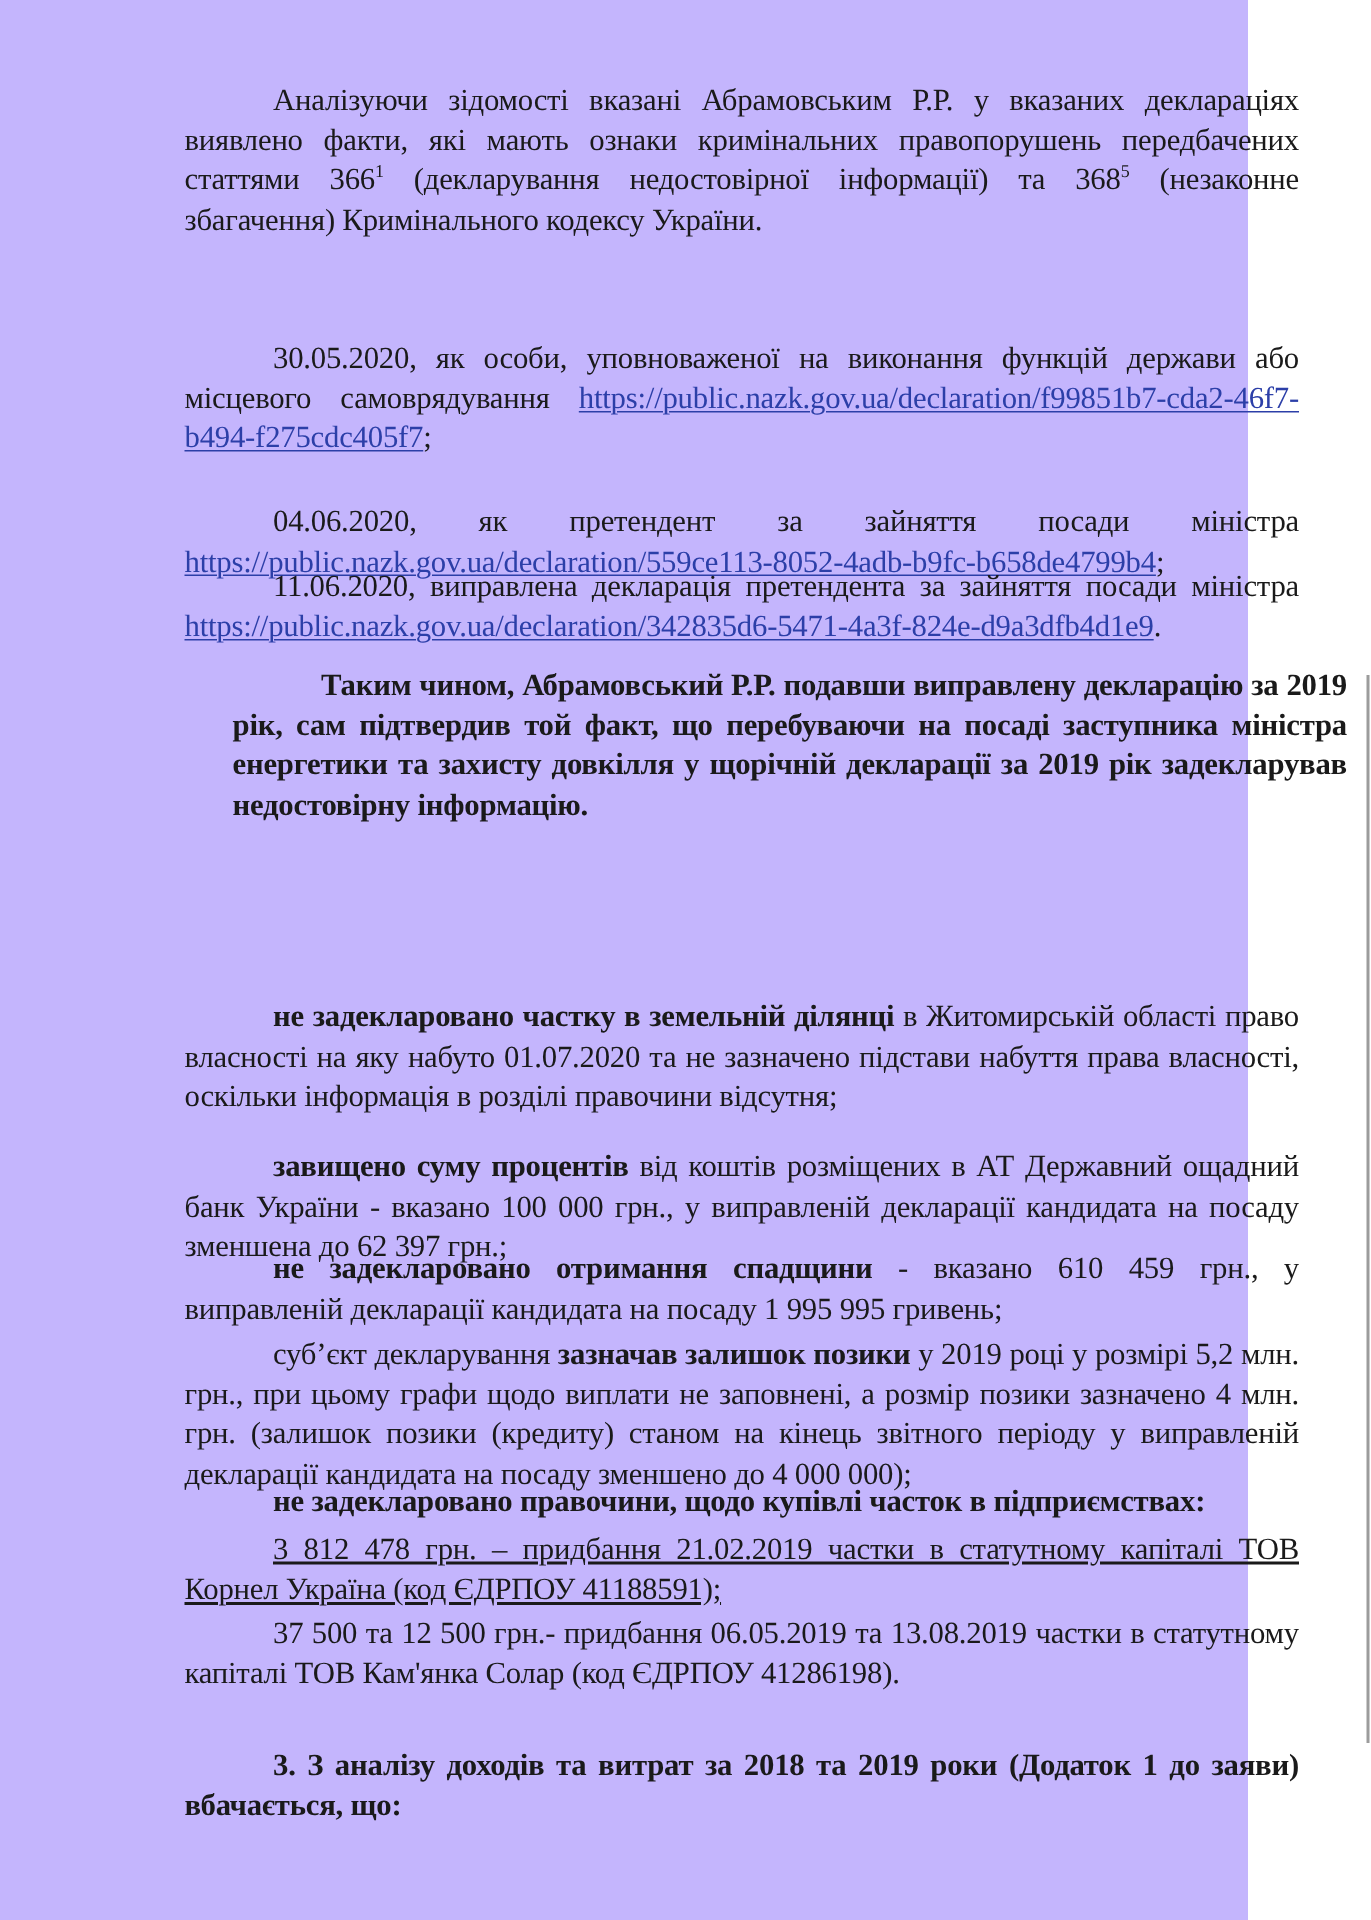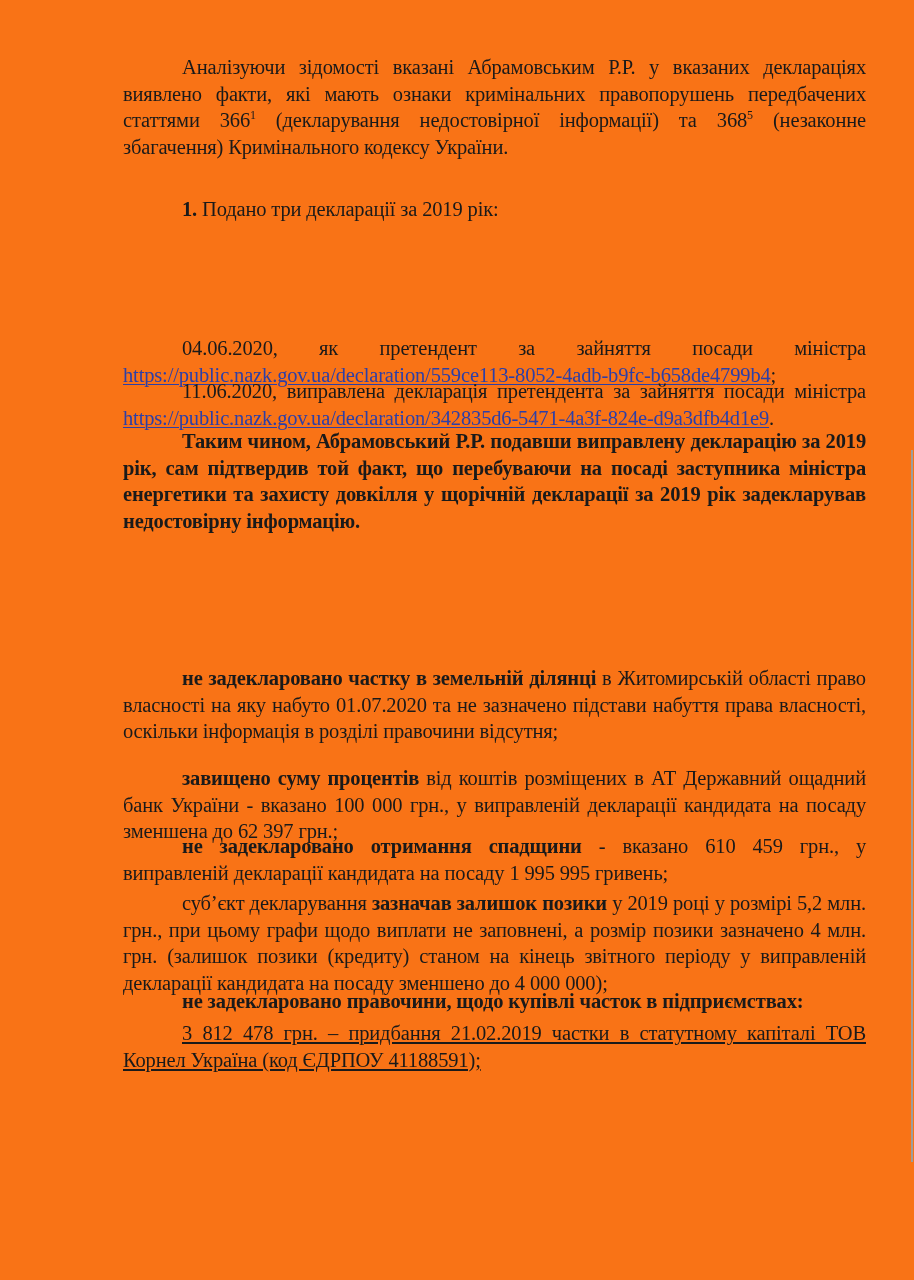--- a/index.html
+++ b/index.html
@@ -11,22 +11,22 @@
     width: 914px;
     height: 1280px;
     position: relative;
     overflow: hidden;
     font-family: "Liberation Serif", "DejaVu Serif", serif;
     color: #1a1a1a;
   }
   .page {
     position: absolute;
     left: 0; top: 0;
-    width: 914px; height: 1280px;
-    background: #f97316;
+    width: 832px; height: 1280px;
+    background: #c4b5fd;
   }
   .right-edge {
     position: absolute;
     left: 911px;
     top: 450px;
     width: 2px;
     height: 712px;
     background: #9c9c9c;
   }
   .para {
@@ -49,41 +49,43 @@
     text-underline-offset: 2px;
     cursor: pointer;
   }
   .para sup { font-size: 12px; line-height: 0; vertical-align: super; }
 
   #p-intro   { top: 54px; }
   #p-s1      { top: 196px; }
   #p-d1      { top: 226px; }
   #p-d2      { top: 307px; margin-top: 28px; }
   #p-d3      { top: 378px; }
-  #p-concl   { top: 428px; }
+  #p-concl   { top: 444px; margin-left: 32px; }
   #p-s2      { top: 584px; }
   #p-i1      { top: 665px; }
   #p-i2      { top: 749px; margin-top: 16px; }
   #p-i3      { top: 833px; }
   #p-i4      { top: 890px; }
   #p-i5      { top: 988px; }
   #p-i6      { top: 1020px; text-decoration: underline; }
   #p-i7      { top: 1076px; }
   #p-s3      { top: 1164px; }
 </style>
 </head>
 <body>
 
 <div class="page">
   <div class="right-edge"></div>
 
   <p class="para" id="p-intro"><span>Аналізуючи зідомості вказані Абрамовським Р.Р. у вказаних деклараціях виявлено факти, які мають ознаки кримінальних правопорушень передбачених статтями 366</span><sup>1</sup><span> (декларування недостовірної інформації) та 368</span><sup>5</sup><span> (незаконне збагачення) Кримінального кодексу України.</span></p>
-  <p class="para" id="p-s1"><span class="b">1.</span><span> Подано три декларації за 2019 рік:</span></p>
+  <p class="para" id="p-d1"><span>30.05.2020, як особи, уповноваженої на виконання функцій держави або місцевого самоврядування </span><a class="lnk">https://public.nazk.gov.ua/declaration/f99851b7-cda2-46f7-b494-f275cdc405f7</a><span>;</span></p>
   <p class="para" id="p-d2"><span>04.06.2020, як претендент за зайняття посади міністра </span><a class="lnk">https://public.nazk.gov.ua/declaration/559ce113-8052-4adb-b9fc-b658de4799b4</a><span>;</span></p>
   <p class="para" id="p-d3"><span>11.06.2020, виправлена декларація претендента за зайняття посади міністра </span><a class="lnk">https://public.nazk.gov.ua/declaration/342835d6-5471-4a3f-824e-d9a3dfb4d1e9</a><span>.</span></p>
   <p class="para" id="p-concl"><span class="b">Таким чином, Абрамовський Р.Р. подавши виправлену декларацію за 2019 рік, сам підтвердив той факт, що перебуваючи на посаді заступника міністра енергетики та захисту довкілля у щорічній декларації за 2019 рік задекларував недостовірну інформацію.</span></p>
   <p class="para" id="p-i1"><span class="b">не задекларовано частку в земельній ділянці</span><span> в Житомирській області право власності на яку набуто 01.07.2020 та не зазначено підстави набуття права власності, оскільки інформація в розділі правочини відсутня;</span></p>
   <p class="para" id="p-i2"><span class="b">завищено суму процентів</span><span> від коштів розміщених в АТ Державний ощадний банк України - вказано 100 000 грн., у виправленій декларації кандидата на посаду зменшена до 62 397 грн.;</span></p>
   <p class="para" id="p-i3"><span class="b">не задекларовано отримання спадщини</span><span> - вказано 610 459 грн., у виправленій декларації кандидата на посаду 1 995 995 гривень;</span></p>
   <p class="para" id="p-i4"><span>суб’єкт декларування </span><span class="b">зазначав залишок позики</span><span> у 2019 році у розмірі 5,2 млн. грн., при цьому графи щодо виплати не заповнені, а розмір позики зазначено 4 млн. грн. (залишок позики (кредиту) станом на кінець звітного періоду у виправленій декларації кандидата на посаду зменшено до 4 000 000);</span></p>
   <p class="para" id="p-i5"><span class="b">не задекларовано правочини, щодо купівлі часток в підприємствах:</span></p>
   <p class="para" id="p-i6"><span>3 812 478 грн. – придбання 21.02.2019 частки в статутному капіталі ТОВ Корнел Україна (код ЄДРПОУ 41188591);</span></p>
+  <p class="para" id="p-i7"><span>37 500 та 12 500 грн.- придбання 06.05.2019 та 13.08.2019 частки в статутному капіталі ТОВ Кам'янка Солар (код ЄДРПОУ 41286198).</span></p>
+  <p class="para" id="p-s3"><span class="b">3. З аналізу доходів та витрат за 2018 та 2019 роки (Додаток 1 до заяви) вбачається, що:</span></p>
 </div>
 
 </body></html>

